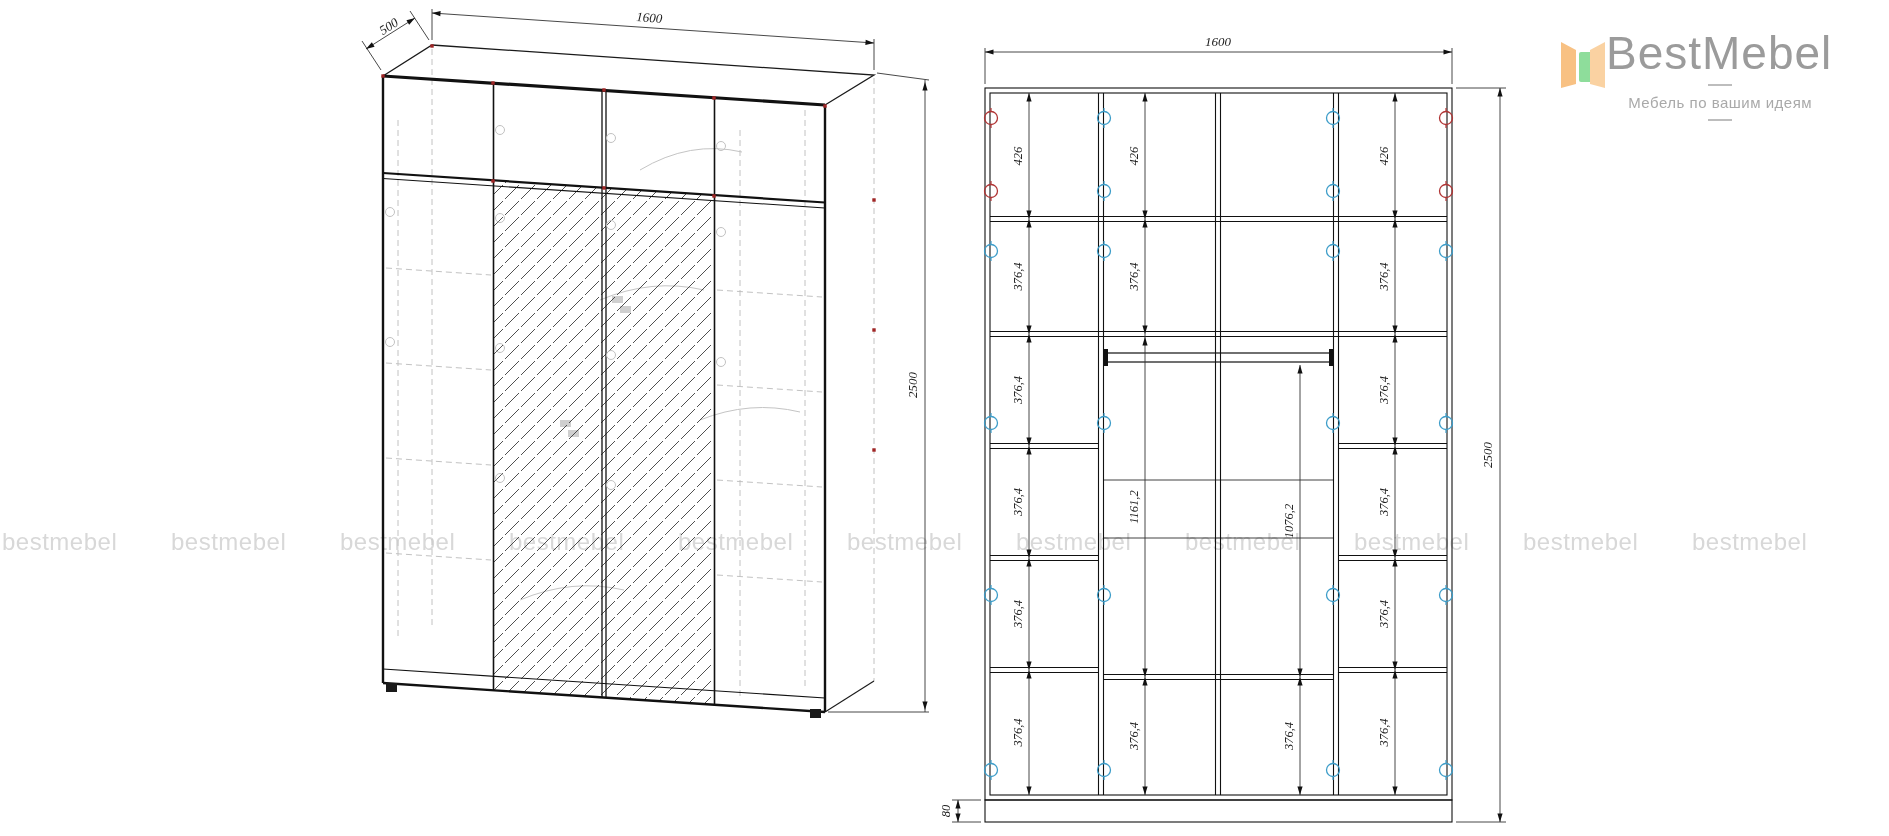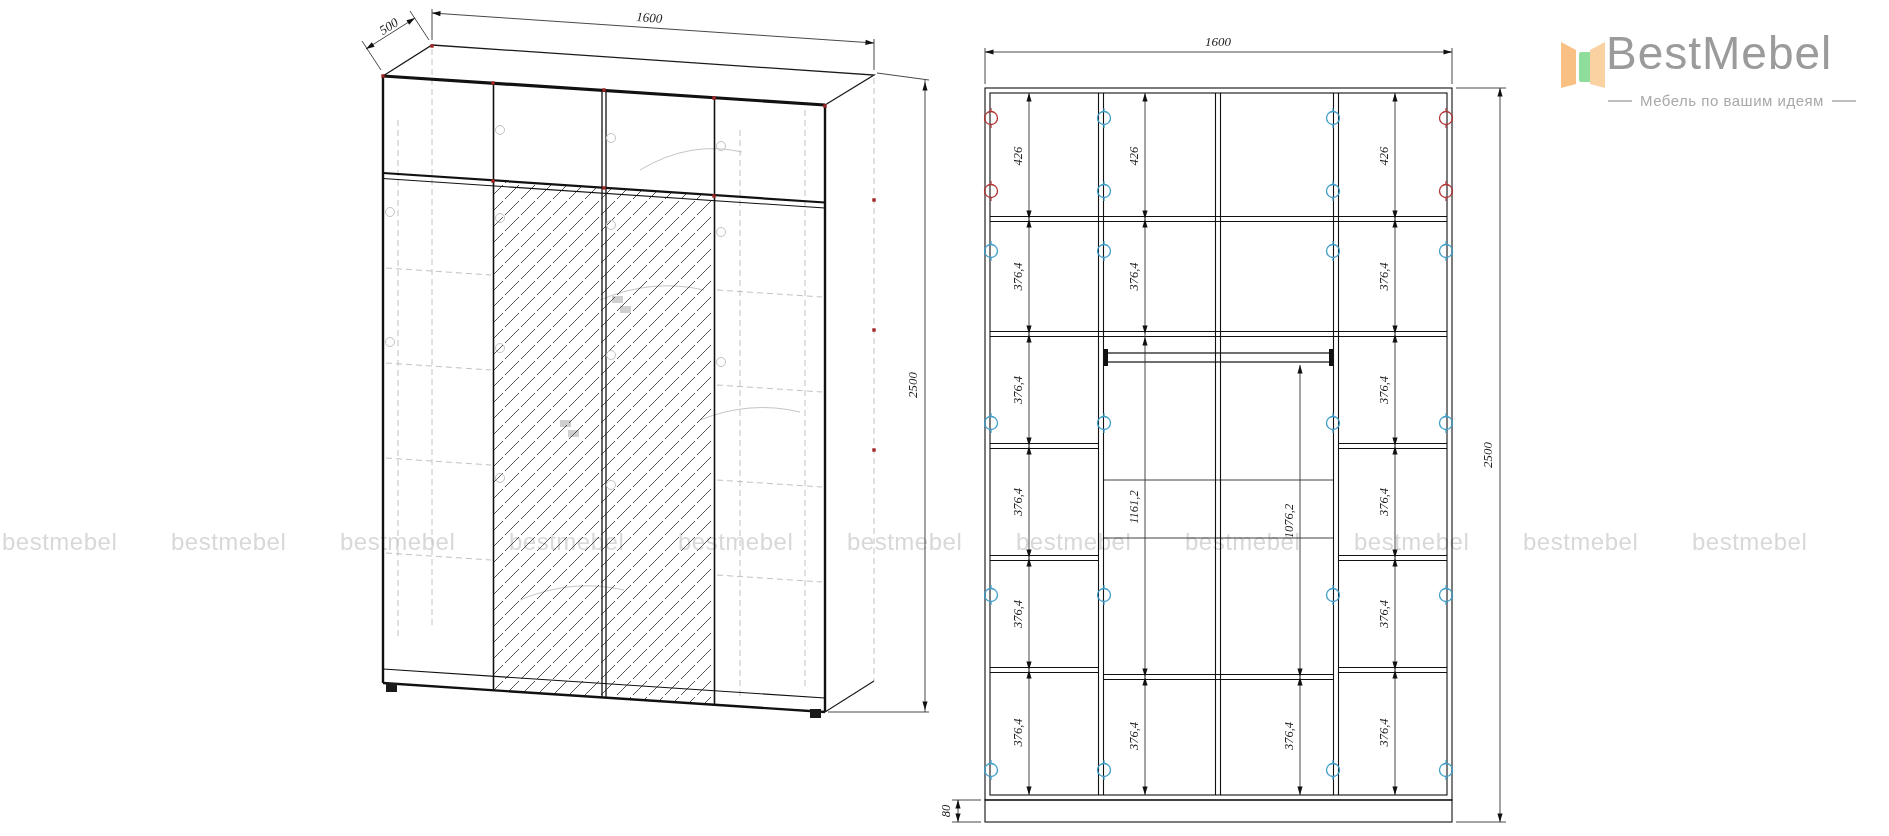--- a/index.html
+++ b/index.html
@@ -7,21 +7,21 @@
           font-family:"Liberation Sans",sans-serif;}
   #wm{position:absolute;left:0;top:0;width:100%;height:100%;z-index:0;}
   #wm span{position:absolute;top:528px;font-size:24px;color:#d8d8d8;letter-spacing:.5px;
            font-family:"Liberation Sans",sans-serif;white-space:nowrap;}
   #drawing{position:absolute;left:0;top:0;z-index:1;}
   .dim{font:italic 13px "Liberation Serif",serif;fill:#1c1c1c;}
   .dimsm{font:italic 12.5px "Liberation Serif",serif;fill:#1c1c1c;}
   #logo{position:absolute;left:1560px;top:30px;z-index:2;display:flex;align-items:flex-start;cursor:pointer;}
   #logo .brand{font-size:46px;line-height:46px;color:#9b9b9b;letter-spacing:1px;
                font-family:"Liberation Sans",sans-serif;font-weight:400;}
-  #logo .tagrow{display:flex;align-items:center;gap:8px;margin-top:16px;margin-left:2px;}
+  #logo .tagrow{display:flex;align-items:center;gap:8px;margin-top:8px;margin-left:2px;flex-direction:column;}
   #logo .dash{width:24px;height:2px;background:#bdbdbd;}
   #logo .tagline{font-size:15px;color:#a9a9a9;letter-spacing:.5px;white-space:nowrap;}
   .ltxt{flex-direction:column;display:flex;}
 </style>
 </head>
 <body>
 
 <div id="canvas">
 
   <div id="wm">

